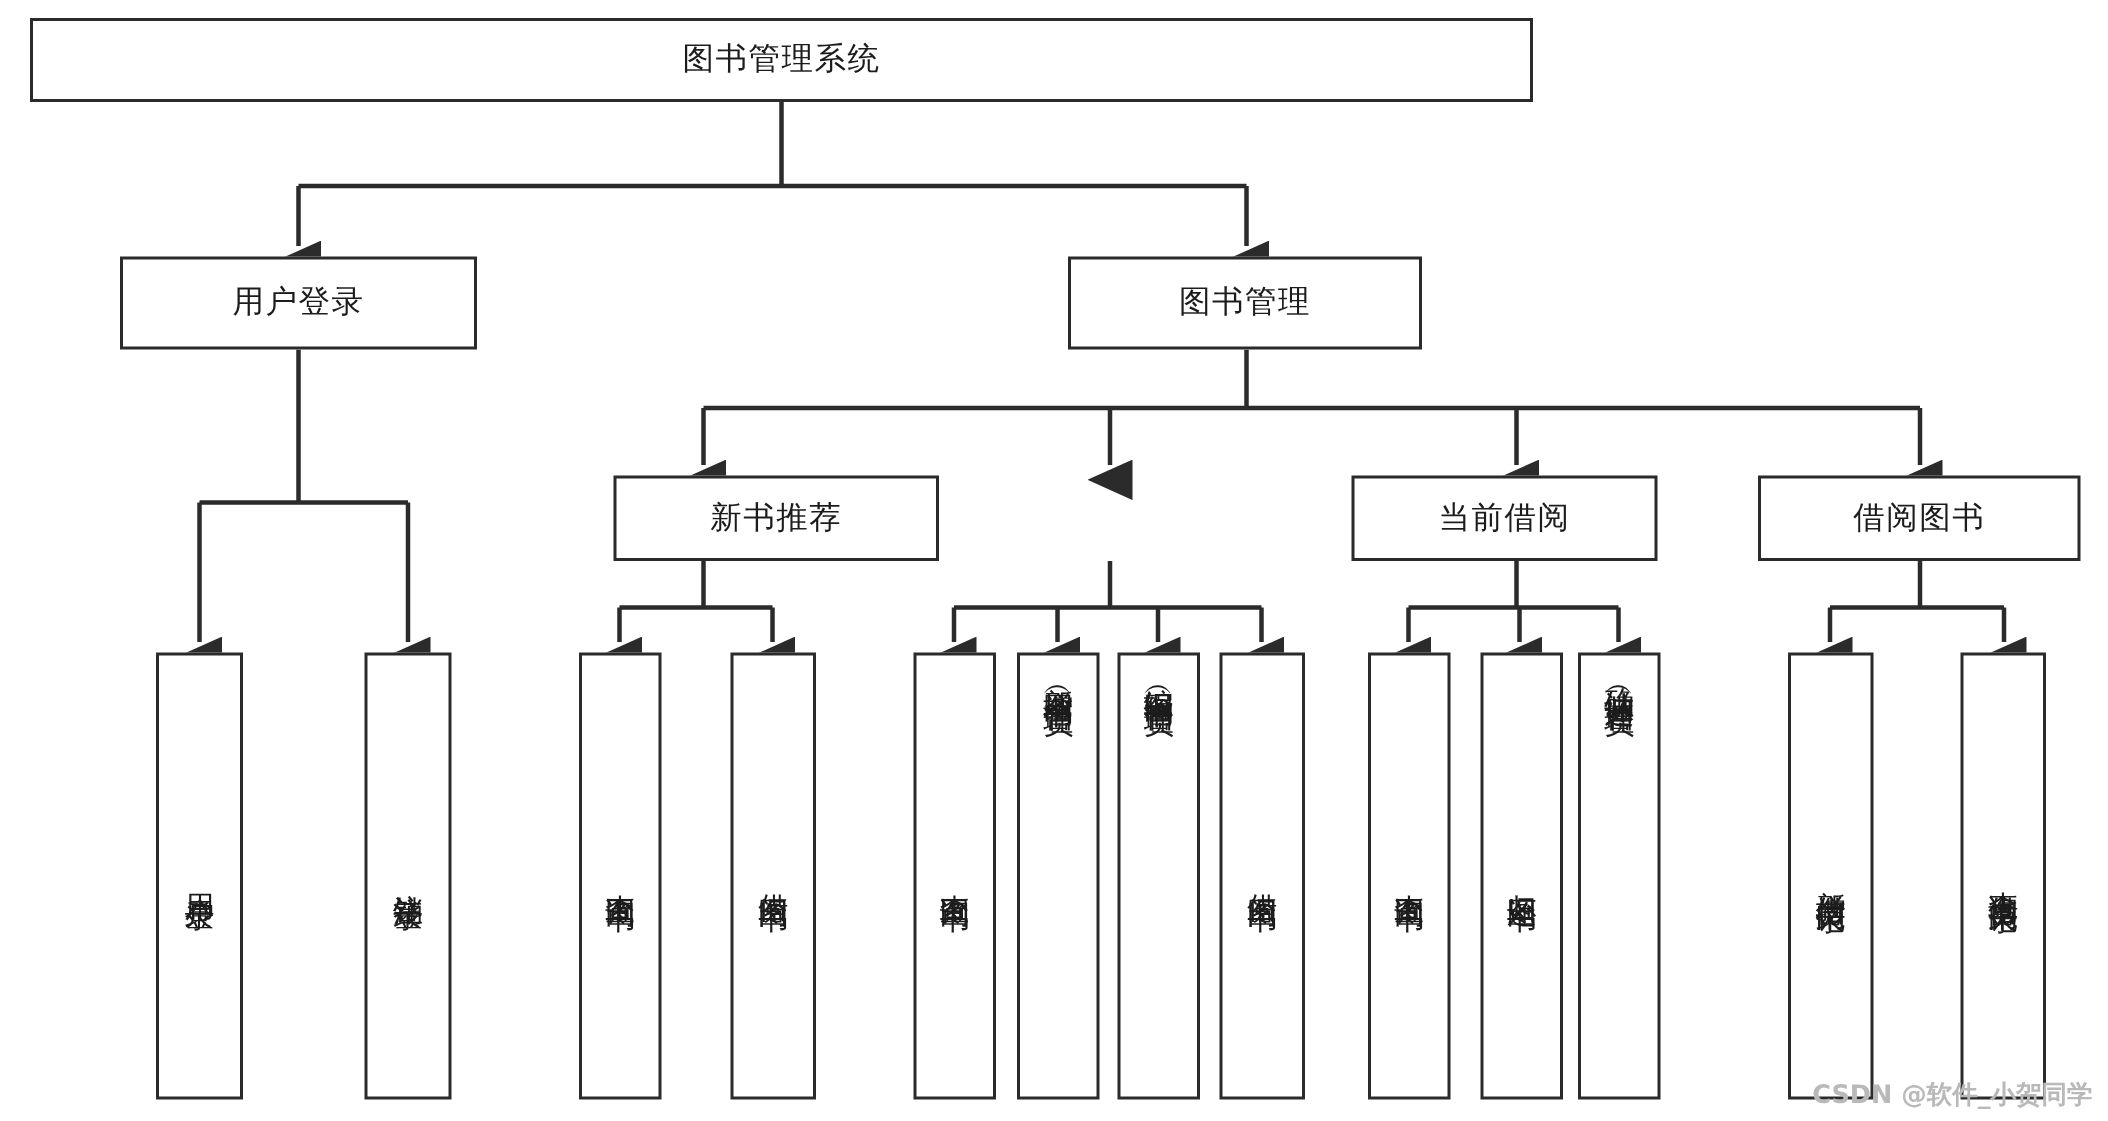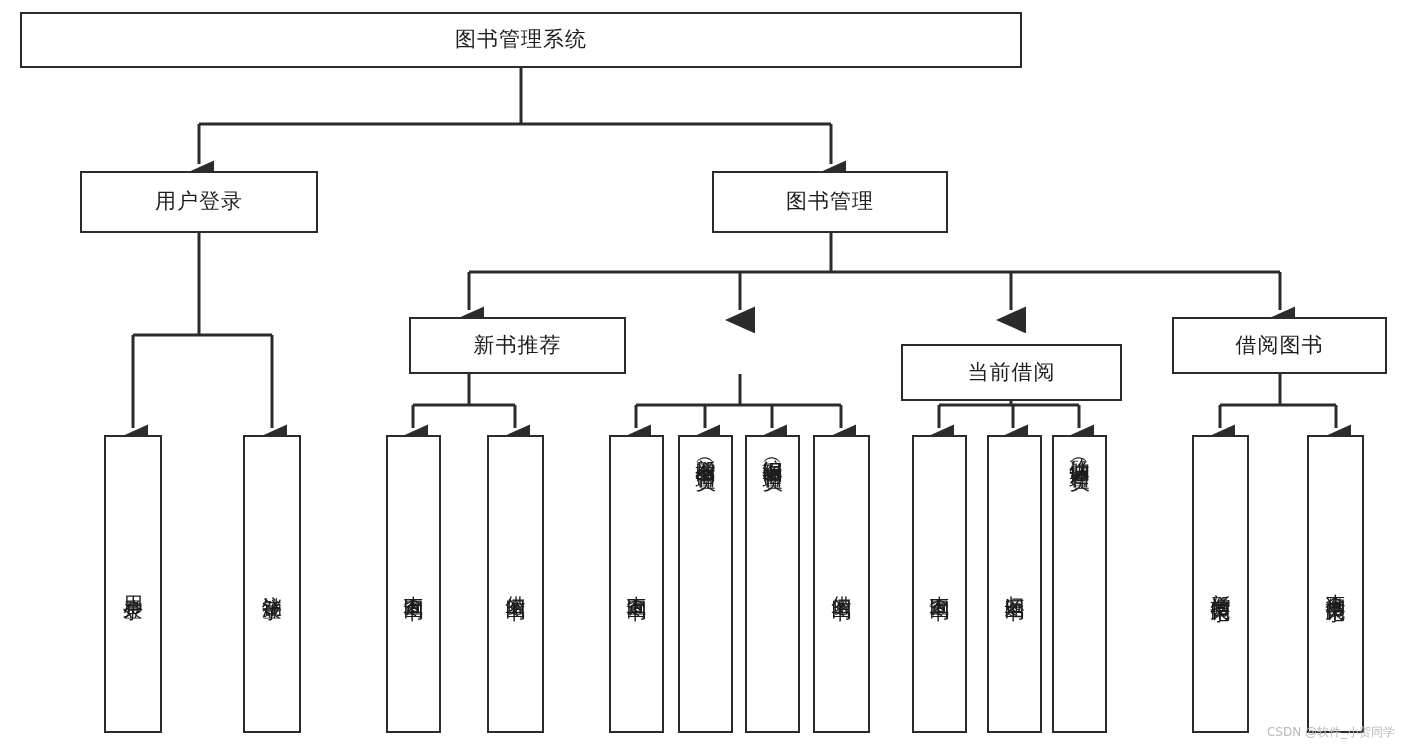--- a/index.html
+++ b/index.html
@@ -56,24 +56,25 @@
     white-space: nowrap;
   }
   .node-v.center-v {
     align-items: center;
     padding-top: 0;
   }
   #watermark {
     position: absolute;
     right: 10px;
     bottom: 6px;
-    font-size: 12px;
+    font-size: 17px;
     color: #b9b9b9;
     white-space: nowrap;
     z-index: 5;
+    font-weight: bold;
   }
 </style>
 </head>
 <body>
 
 <div id="diagram-root">
 
   <svg id="connector-layer" viewBox="0 0 1405 747" width="1405" height="747">
     <defs>
       <marker id="arrowhead" markerWidth="9" markerHeight="10" refX="1.2" refY="5" orient="auto" markerUnits="strokeWidth">
@@ -132,21 +133,21 @@
   <div class="node node-h" style="left:80px; top:171px; width:238px; height:62px;">
     <span class="node-label">用户登录</span>
   </div>
   <div class="node node-h" style="left:712px; top:171px; width:236px; height:62px;">
     <span class="node-label">图书管理</span>
   </div>
 
   <div class="node node-h" style="left:361px; top:317px; width:217px; height:57px;margin-left:48px;">
     <span class="node-label">新书推荐</span>
   </div>
-  <div class="node node-h" style="left:901px; top:317px; width:221px; height:57px;margin-top:27px;">
+  <div class="node node-h" style="left:901px; top:317px; width:204px; height:57px;">
     <span class="node-label">当前借阅</span>
   </div>
   <div class="node node-h" style="left:1172px; top:317px; width:215px; height:57px;">
     <span class="node-label">借阅图书</span>
   </div>
 
   <div class="node node-v center-v" style="left:104px; top:435px; width:58px; height:298px;">
     <span class="node-label">用户登录</span>
   </div>
   <div class="node node-v center-v" style="left:243px; top:435px; width:58px; height:298px;">

